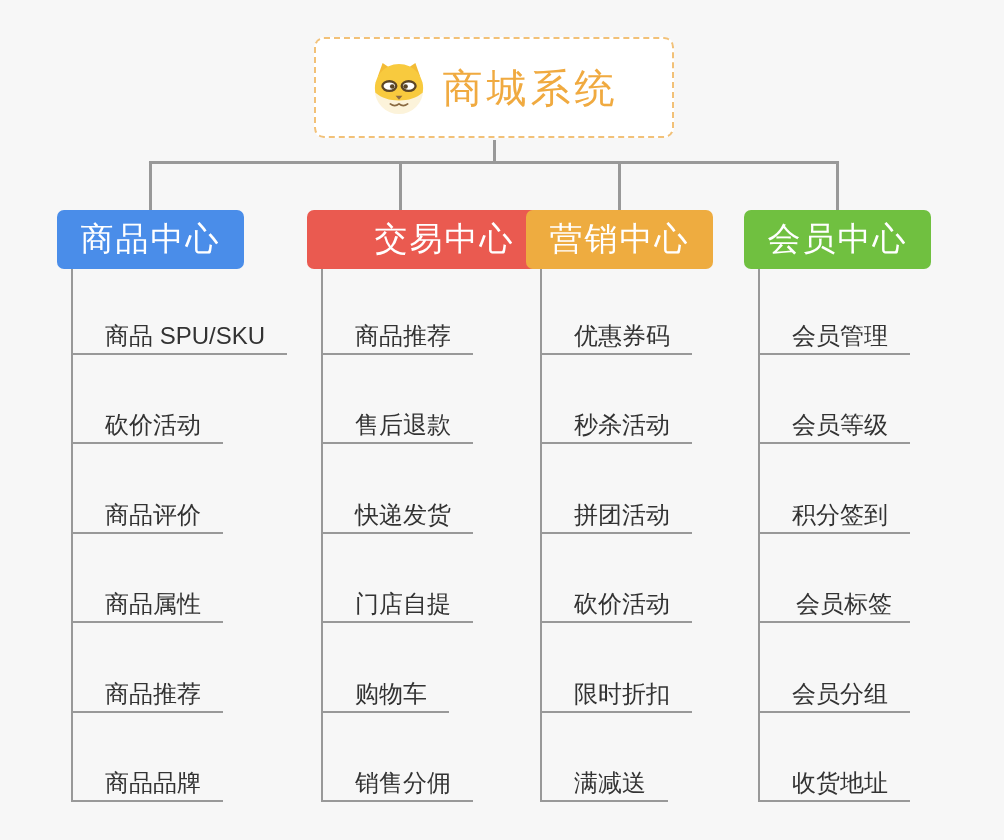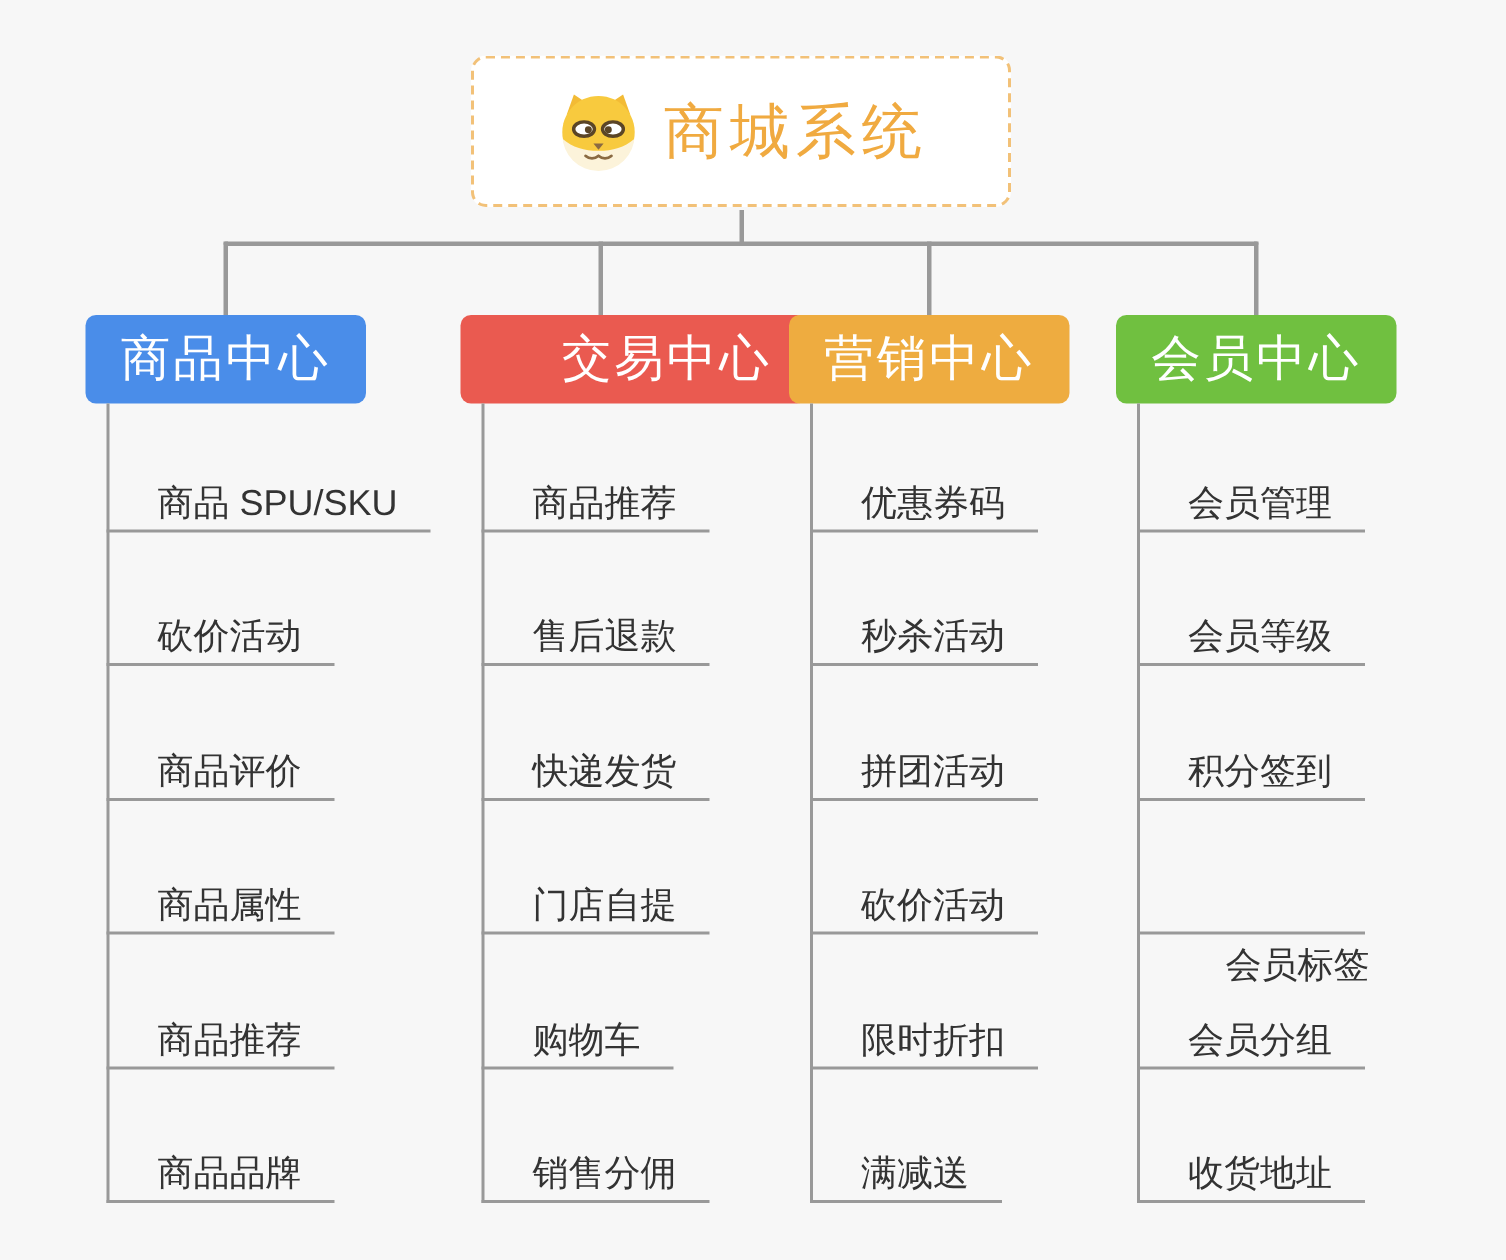--- a/index.html
+++ b/index.html
@@ -133,21 +133,21 @@
       <div class="sub-label" style="left: 574px; top: 769px;">满减送</div>
       <div class="underline" style="left: 540px; top: 800px; width: 128px;"></div>
       <div class="branch-header" style="left: 744px; background: rgb(112, 192, 64);">会员中心</div>
       <div class="vline" style="left: 758px; top: 269px; height: 533px;"></div>
       <div class="sub-label" style="left: 792px; top: 322px;">会员管理</div>
       <div class="underline" style="left: 758px; top: 353px; width: 152px;"></div>
       <div class="sub-label" style="left: 792px; top: 411px;">会员等级</div>
       <div class="underline" style="left: 758px; top: 442px; width: 152px;"></div>
       <div class="sub-label" style="left: 792px; top: 501px;">积分签到</div>
       <div class="underline" style="left: 758px; top: 532px; width: 152px;"></div>
-      <div class="sub-label" style="left: 817px; top: 590px; margin-top: 40px;">会员标签</div>
+      <div class="sub-label" style="left: 796px; top: 590px;">会员标签</div>
       <div class="underline" style="left: 758px; top: 621px; width: 152px;"></div>
       <div class="sub-label" style="left: 792px; top: 680px;">会员分组</div>
       <div class="underline" style="left: 758px; top: 711px; width: 152px;"></div>
       <div class="sub-label" style="left: 792px; top: 769px;">收货地址</div>
       <div class="underline" style="left: 758px; top: 800px; width: 152px;"></div>
     </div>
 
 </div>
 
 </body></html>

